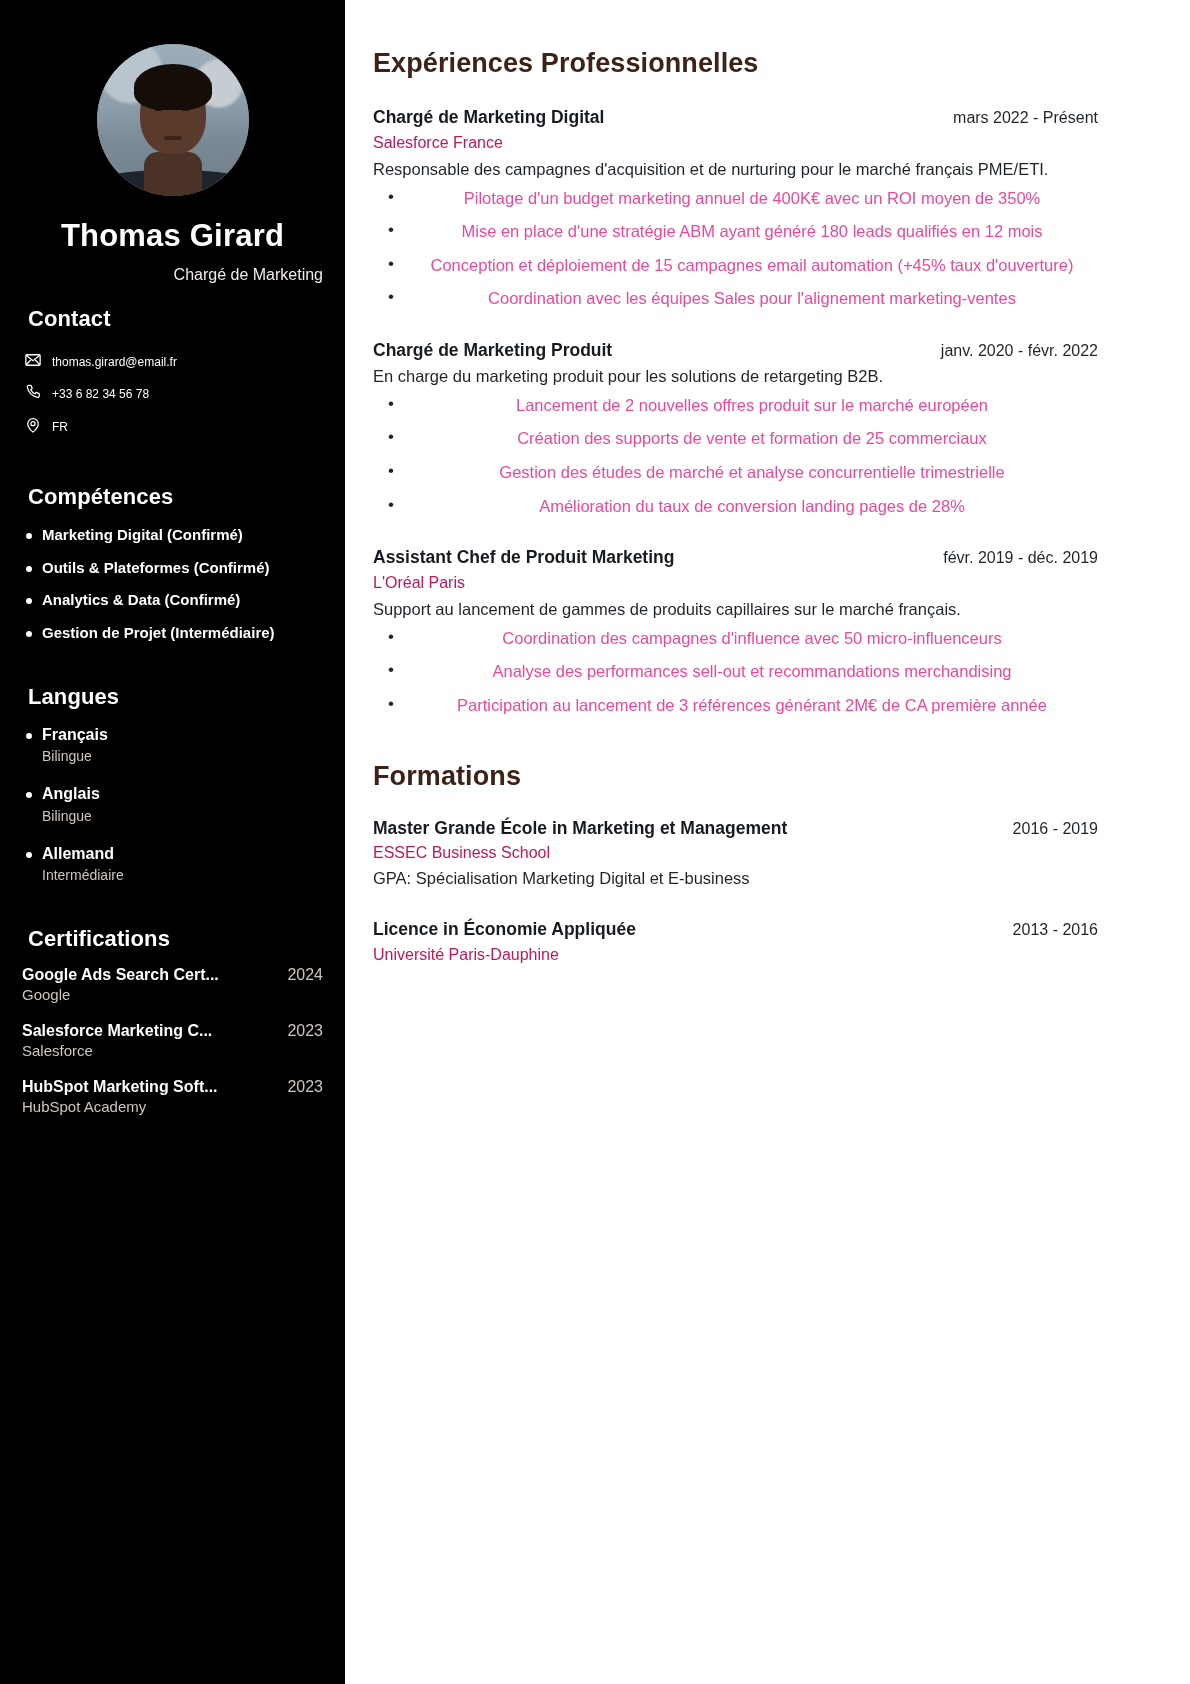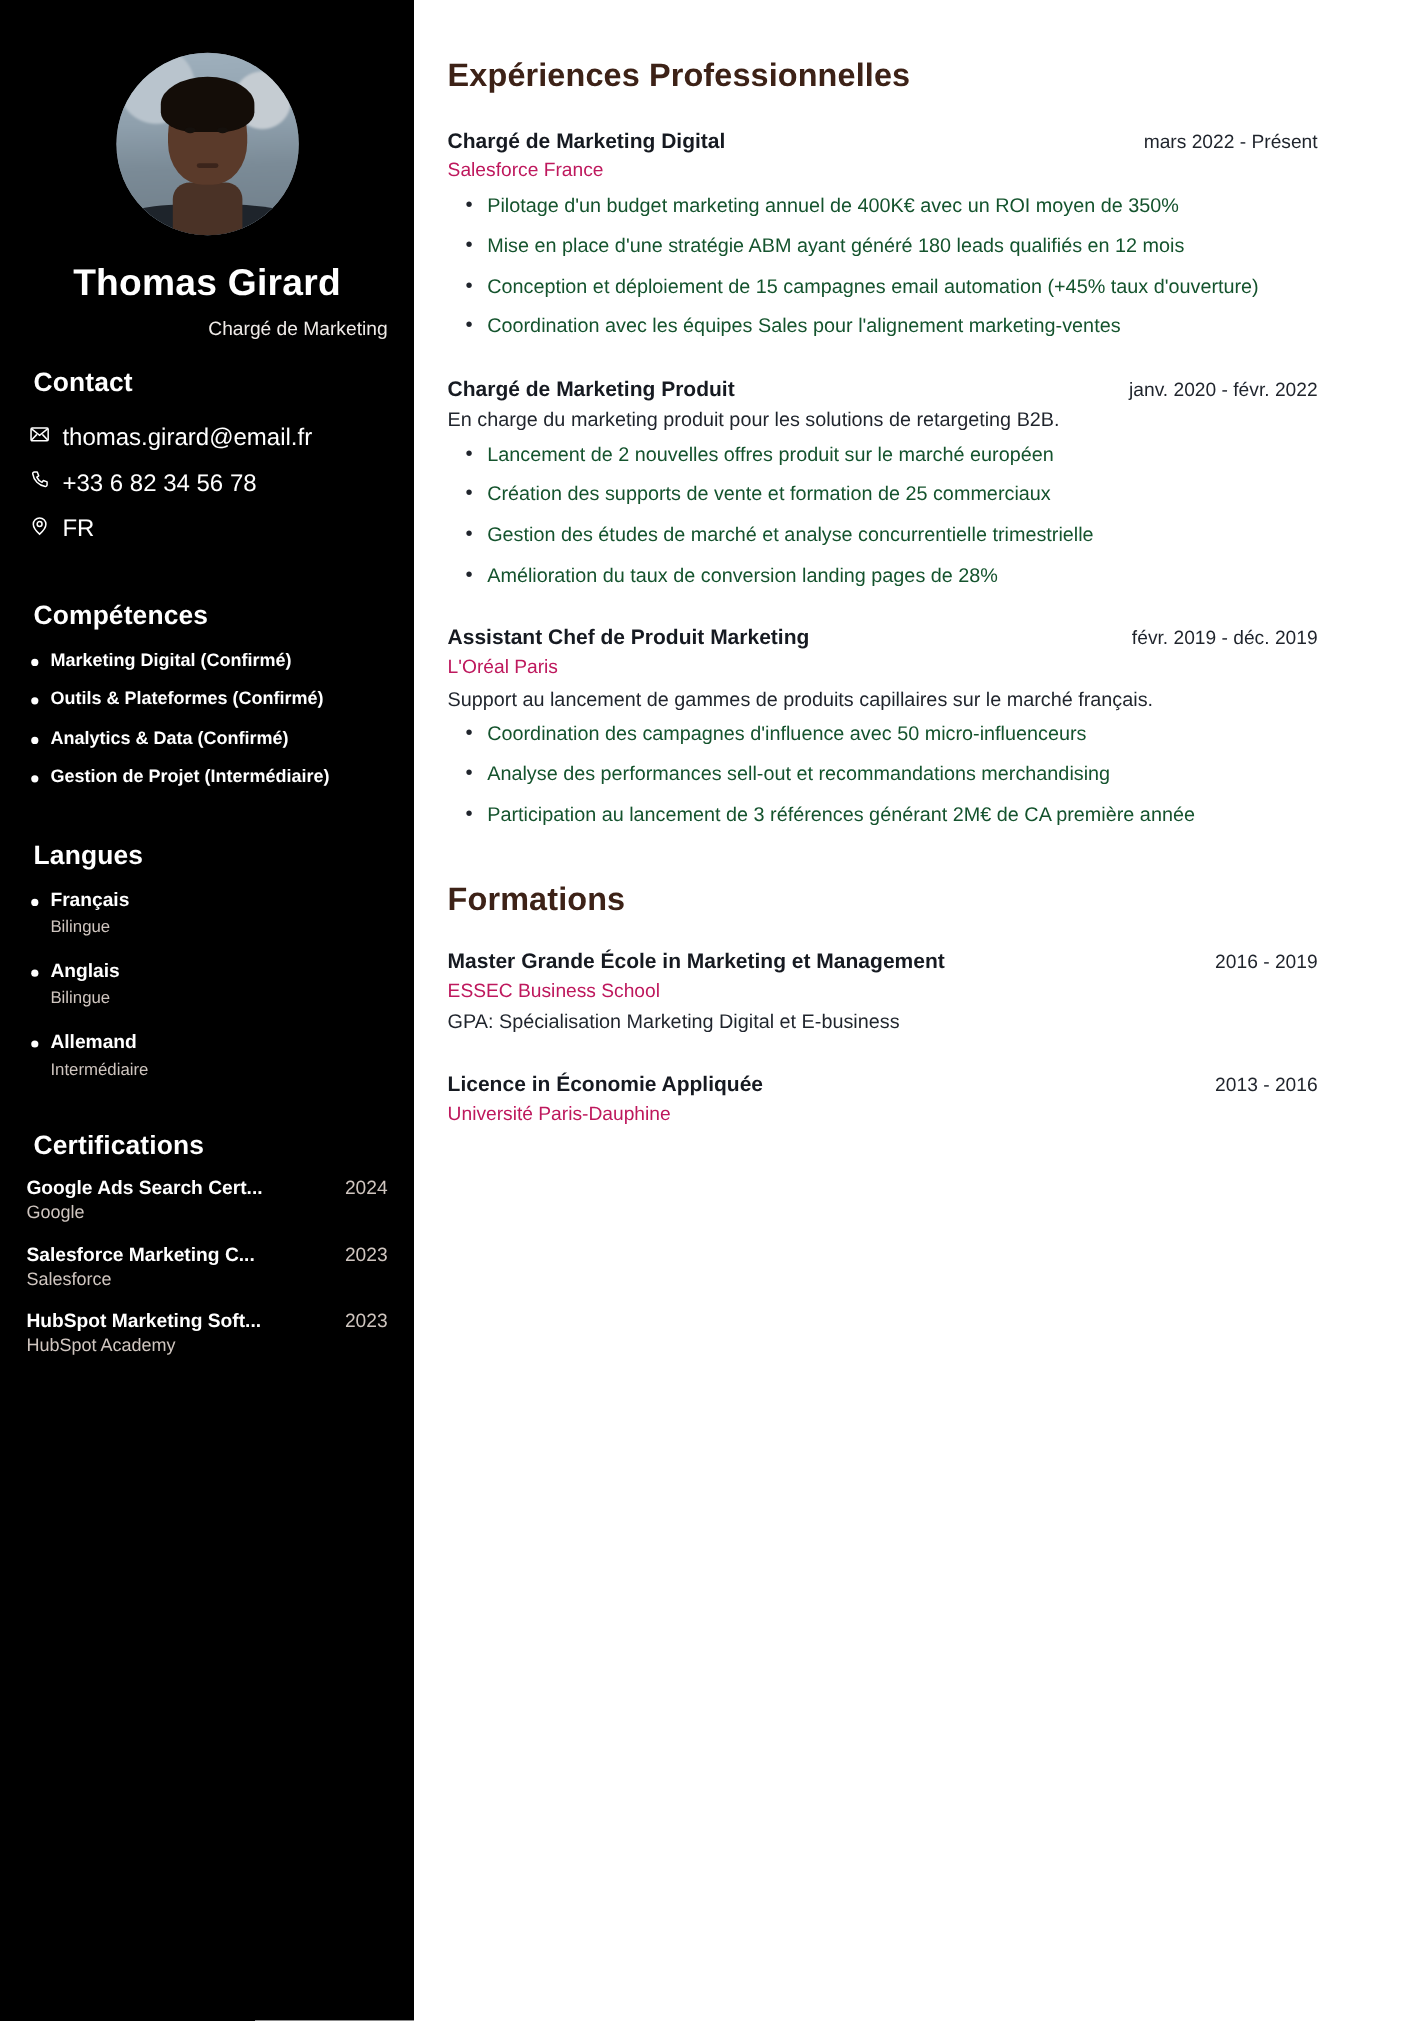--- a/index.html
+++ b/index.html
@@ -111,21 +111,21 @@
     margin: 0 0 14px 6px;
     letter-spacing: .1px;
   }
   .sb-heading.space-top { margin-top: 40px; }
 
   .contact-list { margin-bottom: 0; }
   .contact-row {
     display: flex;
     align-items: center;
     gap: 10px;
-    font-size: 20px;
+    font-size: 12px;
     line-height: 1.4;
     padding: 5px 0 5px 2px;
     color: #ffffff;
   }
   .contact-row svg { flex: 0 0 18px; }
 
   .bullet-list { list-style: none; }
   .bullet-list li {
     position: relative;
     padding-left: 20px;
@@ -249,22 +249,23 @@
     color: #1f242c;
     line-height: 1.52;
   }
 
   .achievements { list-style: none; margin-top: 4px; }
   .achievements li {
     position: relative;
     padding-left: 33px;
     font-size: 16.5px;
     line-height: 1.55;
-    color: #14532d;
+    color: #ec4899;
     margin-bottom: 8px;
+    text-align: center;
   }
   .achievements li::before {
     content: "•";
     position: absolute;
     left: 15px;
     top: -2px;
     font-size: 17px;
     color: #1f242c;
   }
 </style>
@@ -377,20 +378,21 @@
   <main class="main">
 
     <h1 class="section-title">Expériences Professionnelles</h1>
 
     <section class="entry">
       <div class="entry-head">
         <div class="entry-role">Chargé de Marketing Digital</div>
         <div class="entry-date">mars 2022 - Présent</div>
       </div>
       <div class="entry-org">Salesforce France</div>
+      <div class="entry-desc">Responsable des campagnes d'acquisition et de nurturing pour le marché français PME/ETI.</div>
       <ul class="achievements">
         <li>Pilotage d'un budget marketing annuel de 400K€ avec un ROI moyen de 350%</li>
         <li>Mise en place d'une stratégie ABM ayant généré 180 leads qualifiés en 12 mois</li>
         <li>Conception et déploiement de 15 campagnes email automation (+45% taux d'ouverture)</li>
         <li>Coordination avec les équipes Sales pour l'alignement marketing-ventes</li>
       </ul>
     </section>
 
     <section class="entry">
       <div class="entry-head">

